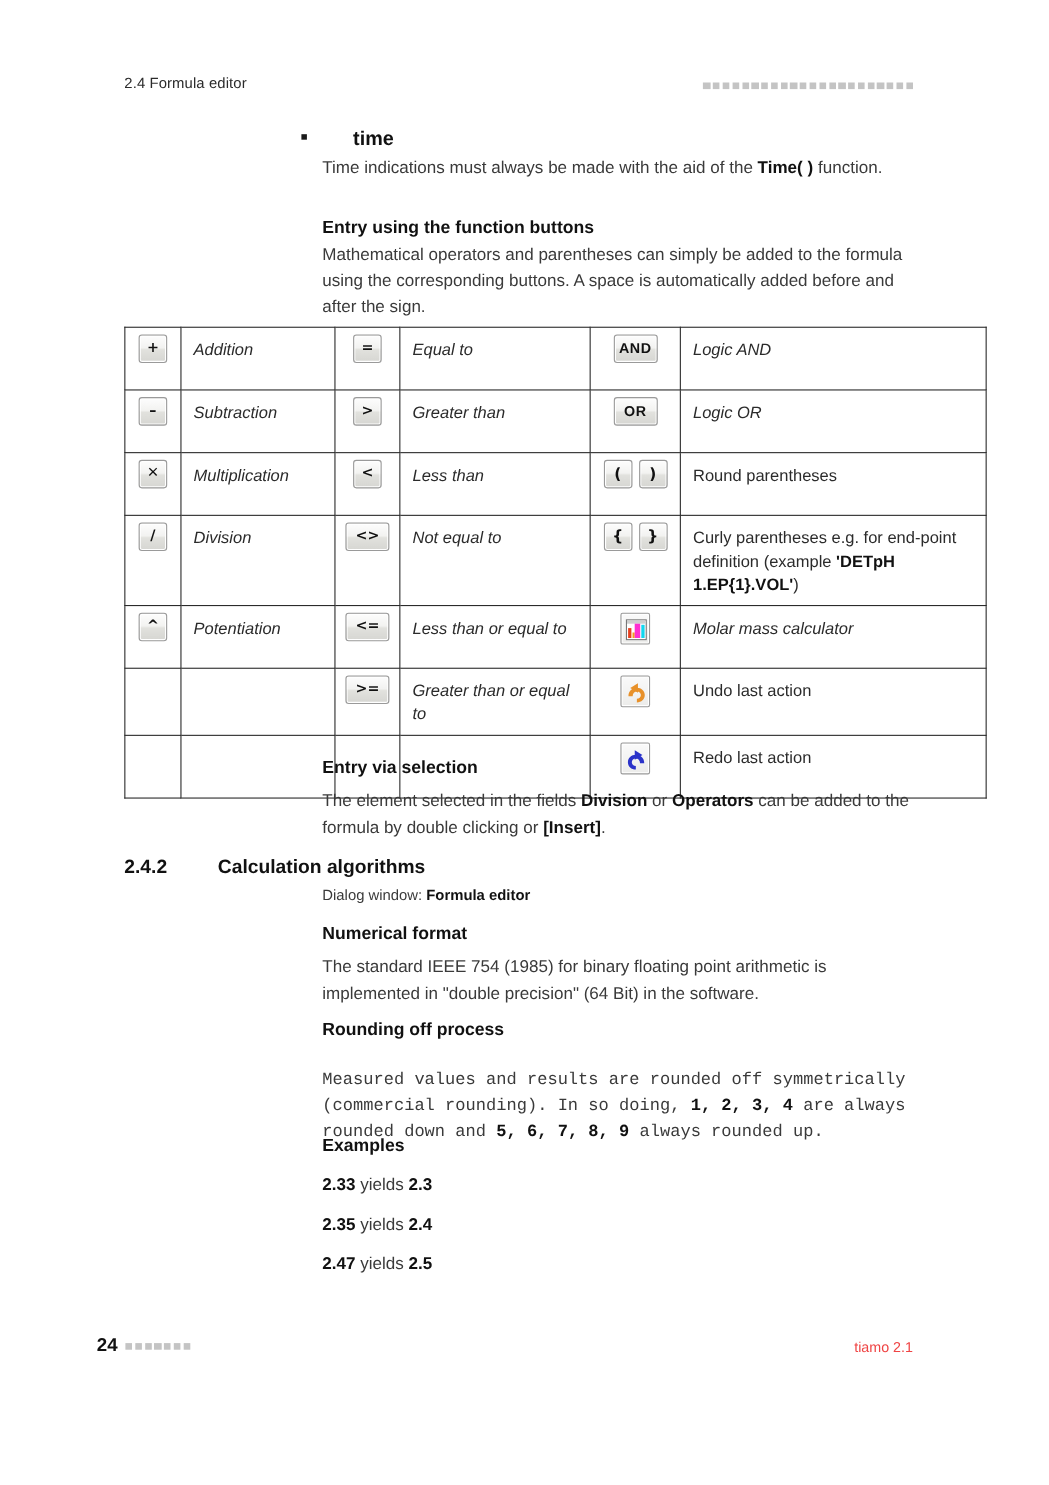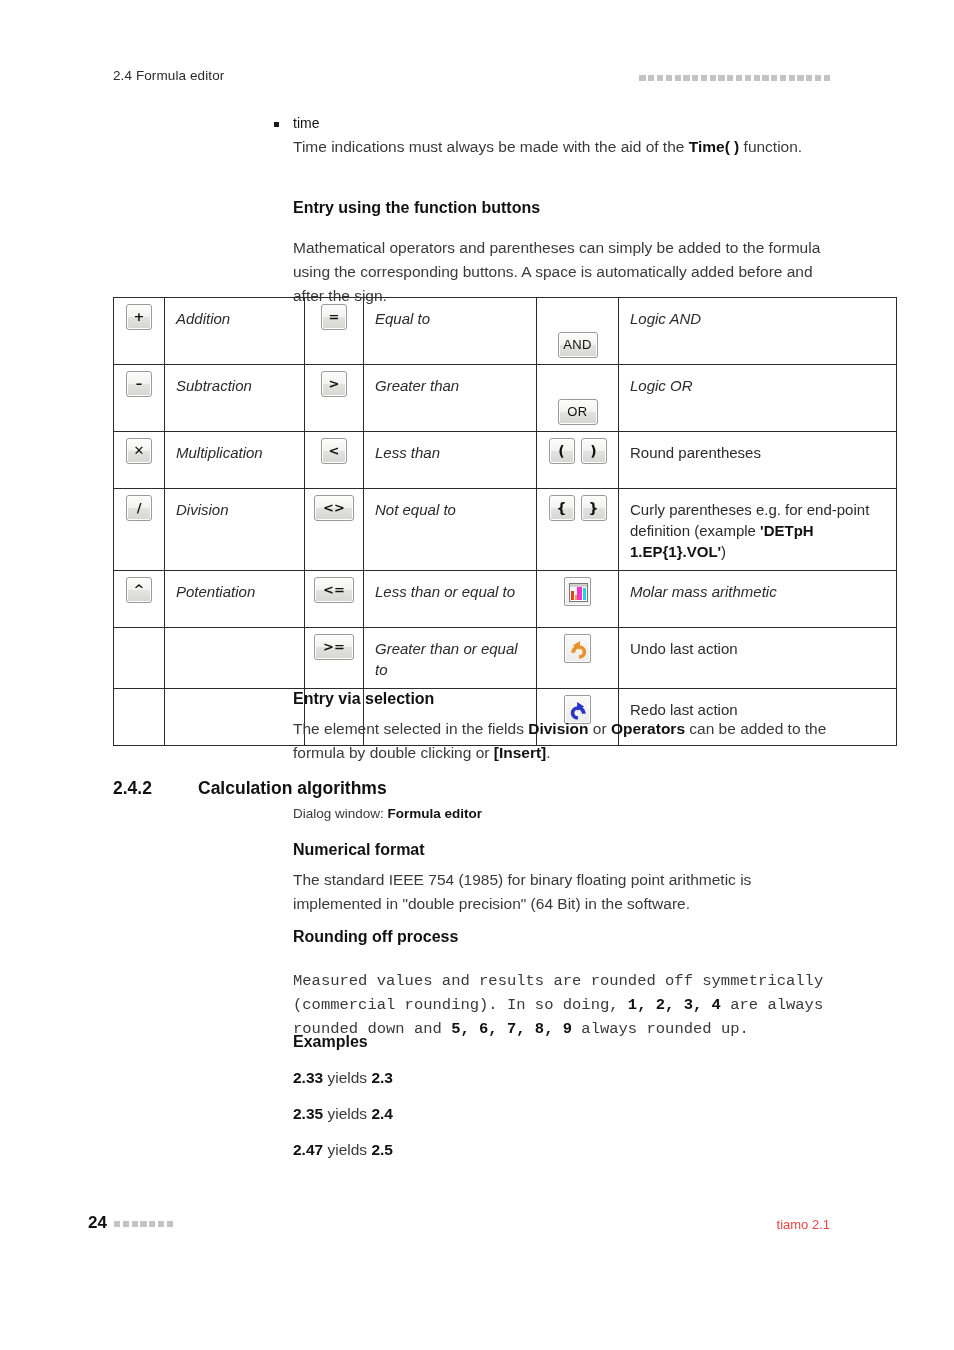--- a/index.html
+++ b/index.html
@@ -64,24 +64,25 @@
   }
   .bullet-marker {
     position: absolute;
     left: -19px;
     top: 9px;
     width: 5.4px;
     height: 5.4px;
     background: #1a1a1a;
   }
   .bullet-title {
-    font-size: 14px;
-    font-weight: normal;
+    font-size: 18px;
+    font-weight: bold;
     color: #111;
     line-height: 1.55;
+    margin-left: 28px;
   }
   .body-text {
     font-size: 15.5px;
     line-height: 1.55;
     color: #3a3a3a;
     font-weight: 400;
   }
   .body-text b { color: #111; font-weight: bold; }
 
   .section-head {
@@ -147,23 +148,22 @@
     line-height: 24px;
     text-align: center;
     vertical-align: middle;
     padding: 0 4px;
   }
   .btn.wide { min-width: 40px; }
   .btn.word {
     min-width: 40px;
     font-family: "Liberation Sans", sans-serif;
     font-size: 13px;
-    font-weight: normal;
+    font-weight: bold;
     letter-spacing: 0.4px;
-    margin-top: 28px;
   }
   .btn.glyph-sm { font-size: 14px; }
   .btn-pair { display: inline-flex; gap: 6px; }
 
   
   .btn.img {
     width: 27px;
     height: 29px;
     padding: 0;
     position: relative;
@@ -273,21 +273,21 @@
   </div>
 
   <div class="bullet-block">
     <span class="bullet-marker"></span>
     <div class="bullet-title">time</div>
     <div class="body-text"><span>Time indications must always be made with the aid of the </span><b>Time( )</b><span> function.</span></div>
   </div>
 
   <div class="blk" style="left:293px; top:196px; width:545px;">
     <div class="section-head">Entry using the function buttons</div>
-    <div class="body-text" style="margin-top:16px;">Mathematical operators and parentheses can simply be added to the formula using the corresponding buttons. A space is automatically added before and after the sign.</div>
+    <div class="body-text" style="margin-top:0;">Mathematical operators and parentheses can simply be added to the formula using the corresponding buttons. A space is automatically added before and after the sign.</div>
   </div>
 
   <table class="op-table">
 
     <tbody>
         <tr>
       <td class="c1 cell-icon">
         <span class="btn">+</span>
       </td>
       <td class="c2 cell-text italic">Addition</td>
@@ -365,21 +365,21 @@
         <span class="btn img">
           <span class="molar-inner">
             <span class="molar-top"></span>
             <span class="mbar b1"></span>
             <span class="mbar b2"></span>
             <span class="mbar b3"></span>
             <span class="mbar b6"></span>
           </span>
         </span>
       </td>
-      <td class="c6 cell-text italic">Molar mass arithmetic</td>
+      <td class="c6 cell-text italic">Molar mass calculator</td>
     </tr>
 
     <tr>
       <td class="c1 cell-icon"></td>
       <td class="c2 cell-text"></td>
       <td class="c3 cell-icon">
         <span class="btn wide">&gt;=</span>
       </td>
       <td class="c4 cell-text italic">Greater than or equal to</td>
       <td class="c5 cell-icon">

